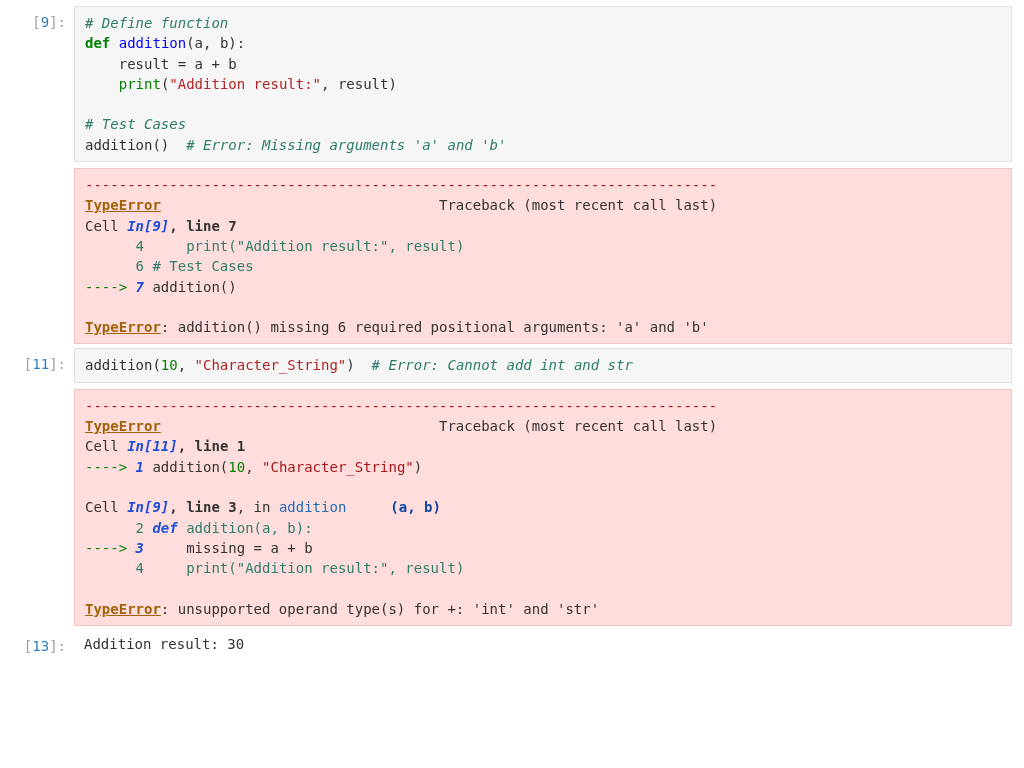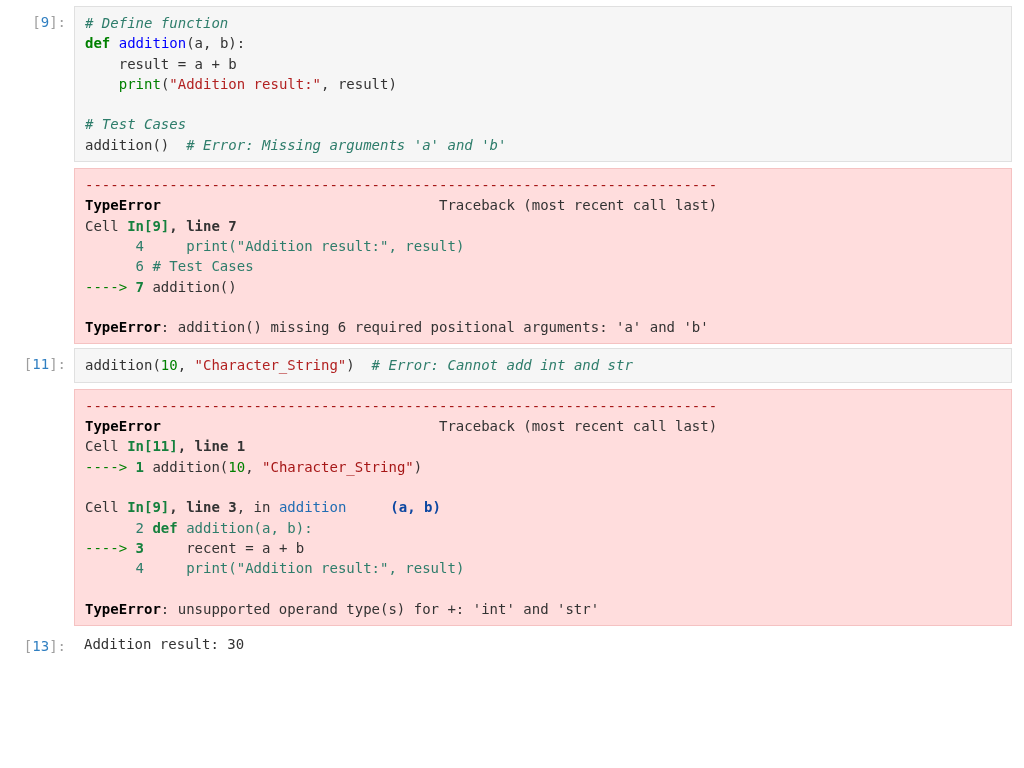--- a/index.html
+++ b/index.html
@@ -44,23 +44,23 @@
     margin-top: 6px;
   }
   
   .c { color: #2e7d6b; font-style: italic; }  
   .k { color: #008000; font-weight: bold; }   
   .nf { color: #0000ff; }                        
   .s { color: #b22222; }                      
   .n { color: #333; }
   .num-lit { color: #008000; }
   .bi { color: #008000; }                     
-  .tb-red { color: #000000; font-weight: bold; }
+  .tb-red { color: #a16207; font-weight: bold; text-decoration: underline; }
   .tb-red-n { color: #a61717; }
-  .tb-green { color: #15803d; font-weight: bold; }
+  .tb-green { color: #1d4ed8; font-weight: bold; font-style: italic; }
   .tb-green-n { color: #008000; }
   .tb-teal { color: #2e7d6b; }
   .tb-blue { color: #216db3; }
   .tb-boldblue{ color: #0d47a1; font-weight:bold;padding-left:44px; }
   .bold { font-weight: bold; margin-top: 32px; }
 </style>
 </head>
 <body>
 
 <div class="cell">
@@ -90,21 +90,21 @@
   <div class="content">
     <div class="input-area"><span class="n">addition(</span><span class="num-lit">10</span><span class="n">, </span><span class="s">"Character_String"</span><span class="n">)  </span><span class="c"># Error: Cannot add int and str</span></div>
 
     <div class="output-error"><span class="tb-red-n">---------------------------------------------------------------------------</span>
 <span class="tb-red">TypeError</span><span>                                 Traceback (most recent call last)</span>
 <span>Cell </span><span class="tb-green">In[11]</span><span class="bold">, line 1</span>
 <span class="tb-green-n">----&gt; </span><span class="tb-green bold">1</span><span> addition(</span><span class="tb-green-n">10</span><span>, </span><span class="tb-red-n">"Character_String"</span><span>)</span>
 
 <span>Cell </span><span class="tb-green">In[9]</span><span class="bold">, line 3</span><span>, in </span><span class="tb-blue">addition</span><span class="tb-boldblue">(a, b)</span>
 <span class="tb-teal">      2</span><span class="tb-green"> def</span><span class="tb-teal"> addition(a, b):</span>
-<span class="tb-green-n">----&gt; </span><span class="tb-green bold">3</span><span>     recent = a + b</span>
+<span class="tb-green-n">----&gt; </span><span class="tb-green bold">3</span><span>     missing = a + b</span>
 <span class="tb-teal">      4</span><span class="tb-teal">     print</span><span class="tb-teal">(</span><span class="tb-teal">"Addition result:"</span><span class="tb-teal">, result)</span>
 
 <span class="tb-red">TypeError</span><span>: unsupported operand type(s) for +: 'int' and 'str'</span></div>
   </div>
 </div>
 
 <div class="cell">
   <div class="prompt inprompt"><span>[</span><span class="num">13</span><span>]:</span></div>
   <div class="content">
     <div class="output-plain"><span>Addition result: 30</span></div>

